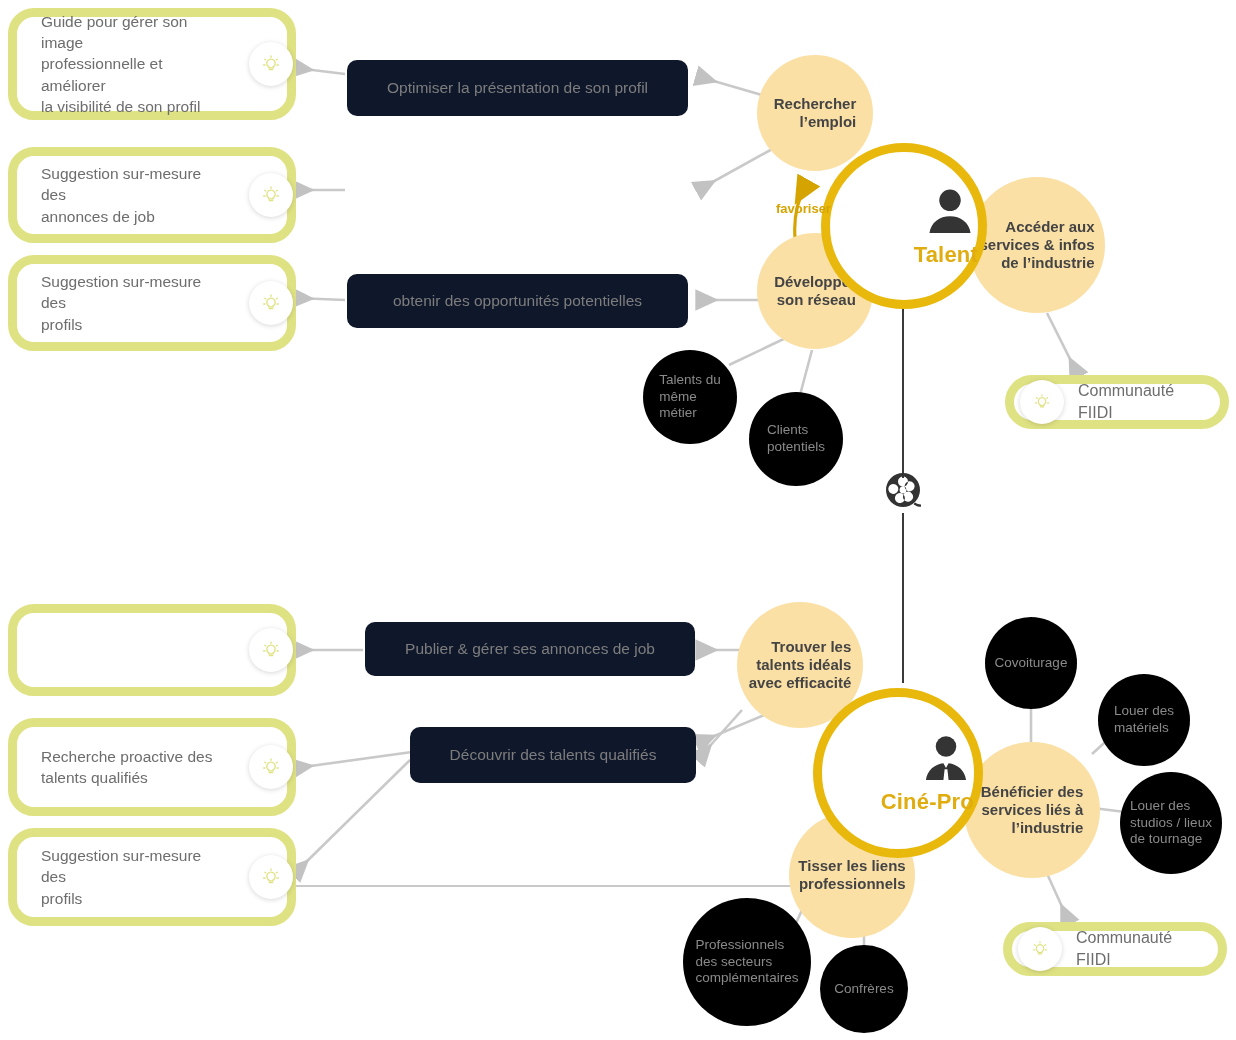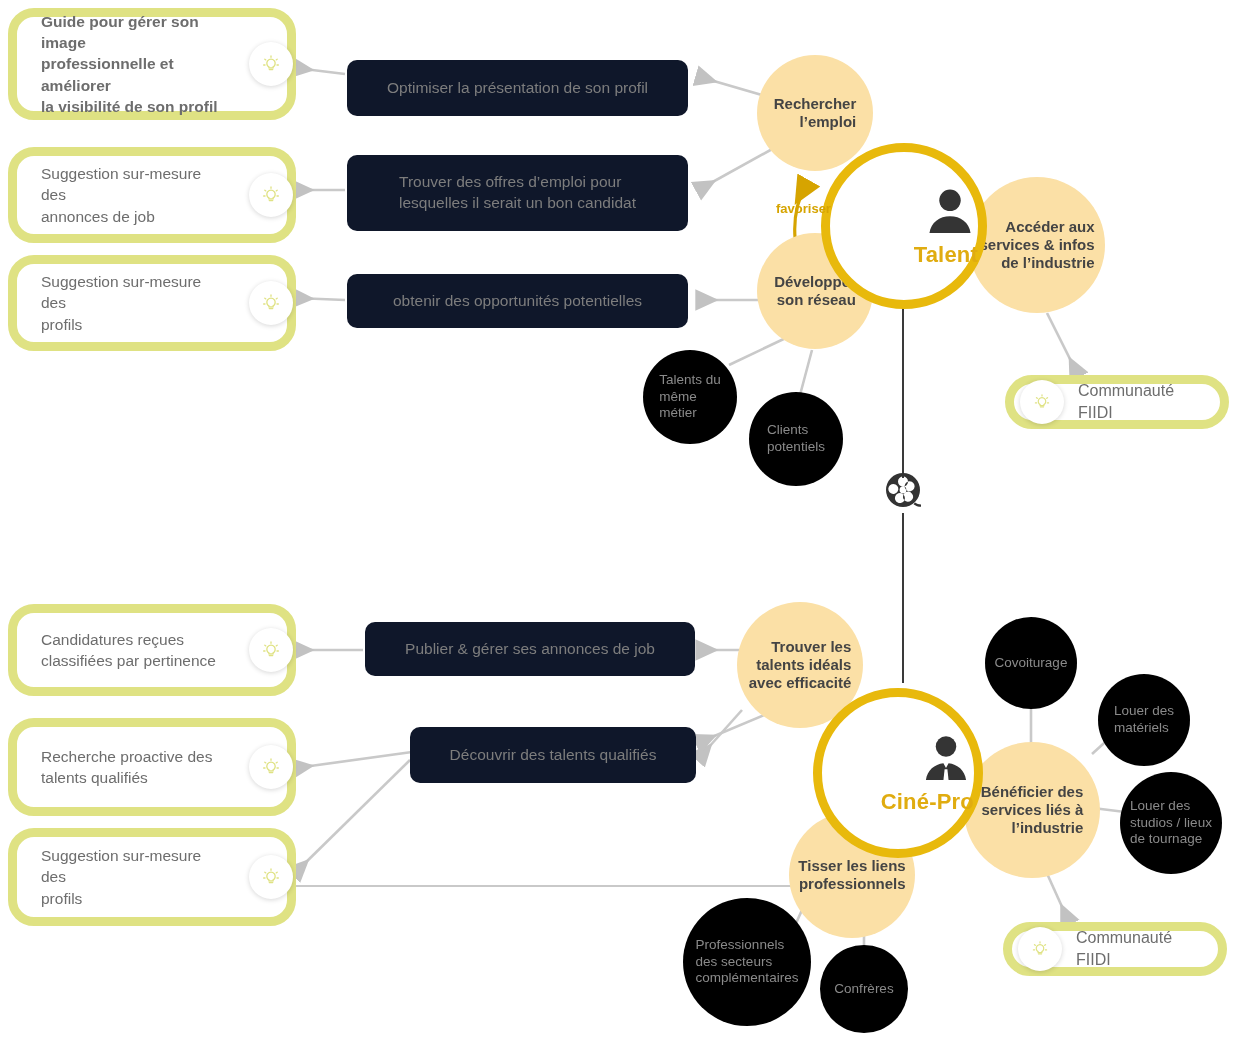--- a/index.html
+++ b/index.html
@@ -113,21 +113,21 @@
       <line x1="802" y1="910" x2="793" y2="930"></line>
       <line x1="864" y1="930" x2="864" y2="950"></line>
     </g>
 
     <g stroke="#c9c9c9" stroke-width="2.6" fill="none" marker-end="url(#ah)">
       <line x1="1040" y1="858" x2="1068" y2="920"></line>
     </g>
   </svg>
 
   <div class="gcard" style="left:8px;top:8px;width:288px;height:112px;">
-    <div class="gtxt" style="white-space: pre-line; font-weight: bold;">Guide pour gérer son image
+    <div class="gtxt" style="white-space: pre-line;">Guide pour gérer son image
 professionnelle et améliorer
 la visibilité de son profil</div>
     <span class="bulb on-right">
       <svg width="20" height="20" viewBox="0 0 24 24" fill="none" stroke="#dfe283" stroke-width="1.6" stroke-linecap="round">
         <path d="M9.5 15.5a5 5 0 1 1 5 0v1.2h-5z"></path>
           <path d="M10 18.6h4"></path>
         <path d="M12 2.4v1.6M4.6 6.2l1.2.9M19.4 6.2l-1.2.9M3.2 13.2h1.6M19.2 13.2h1.6"></path>
       </svg>
     </span>
   </div>
@@ -150,22 +150,20 @@
     <span class="bulb on-right">
       <svg width="20" height="20" viewBox="0 0 24 24" fill="none" stroke="#dfe283" stroke-width="1.6" stroke-linecap="round">
         <path d="M9.5 15.5a5 5 0 1 1 5 0v1.2h-5z"></path>
           <path d="M10 18.6h4"></path>
         <path d="M12 2.4v1.6M4.6 6.2l1.2.9M19.4 6.2l-1.2.9M3.2 13.2h1.6M19.2 13.2h1.6"></path>
       </svg>
     </span>
   </div>
 
   <div class="gray" style="left:347px;top:60px;width:341px;height:56px;">Optimiser la présentation de son profil</div>
-  <div class="gray" style="left:347px;top:155px;width:341px;height:76px;white-space:pre-line;">Trouver des offres d’emploi pour
-lesquelles il serait un bon candidat</div>
   <div class="gray" style="left:347px;top:274px;width:341px;height:54px;">obtenir des opportunités potentielles</div>
 
   <div class="ycircle" style="left:757px;top:55px;width:116px;height:116px;white-space:pre-line;">Rechercher
 l’emploi</div>
   <div class="ycircle" style="left:757px;top:233px;width:116px;height:116px;white-space:pre-line;">Développer
 son réseau</div>
   <div class="ycircle" style="left:969px;top:177px;width:136px;height:136px;white-space:pre-line;">Accéder aux
 services &amp; infos
 de l’industrie</div>
 
@@ -199,22 +197,20 @@
   </div>
 
   <div class="reel" style="left:884px;top:471px;">
     <svg width="40" height="42" viewBox="0 0 40 42" fill="#333333">
       <path d="M19 2a17 17 0 1 0 0 34 17 17 0 0 0 0-34zm0 13.6a3.4 3.4 0 1 1 0 6.8 3.4 3.4 0 0 1 0-6.8zM19 5.6a5 5 0 1 1 0 10 5 5 0 0 1 0-10zM7.6 13.2a5 5 0 1 1 3.1 9.5 5 5 0 0 1-3.1-9.5zm3.6 15.6a5 5 0 1 1 9.5-3.1 5 5 0 0 1-9.5 3.1zm16 .7a5 5 0 1 1-5.8-8.1 5 5 0 0 1 5.8 8.1zm3.1-16a5 5 0 1 1-9.5 3.1 5 5 0 0 1 9.5-3.1z"></path>
       <path d="M31 31.6c1.7 1.2 3.8 2 6 2v2.2c-2.8 0-5.4-1-7.5-2.6z"></path>
     </svg>
   </div>
 
   <div class="gcard" style="left:8px;top:604px;width:288px;height:92px;">
-    <div class="gtxt" style="white-space: pre-line;">Candidatures reçues
-classifiées par pertinence</div>
     <span class="bulb on-right">
       <svg width="20" height="20" viewBox="0 0 24 24" fill="none" stroke="#dfe283" stroke-width="1.6" stroke-linecap="round">
         <path d="M9.5 15.5a5 5 0 1 1 5 0v1.2h-5z"></path>
           <path d="M10 18.6h4"></path>
         <path d="M12 2.4v1.6M4.6 6.2l1.2.9M19.4 6.2l-1.2.9M3.2 13.2h1.6M19.2 13.2h1.6"></path>
       </svg>
     </span>
   </div>
 
   <div class="gcard" style="left:8px;top:718px;width:288px;height:98px;">

